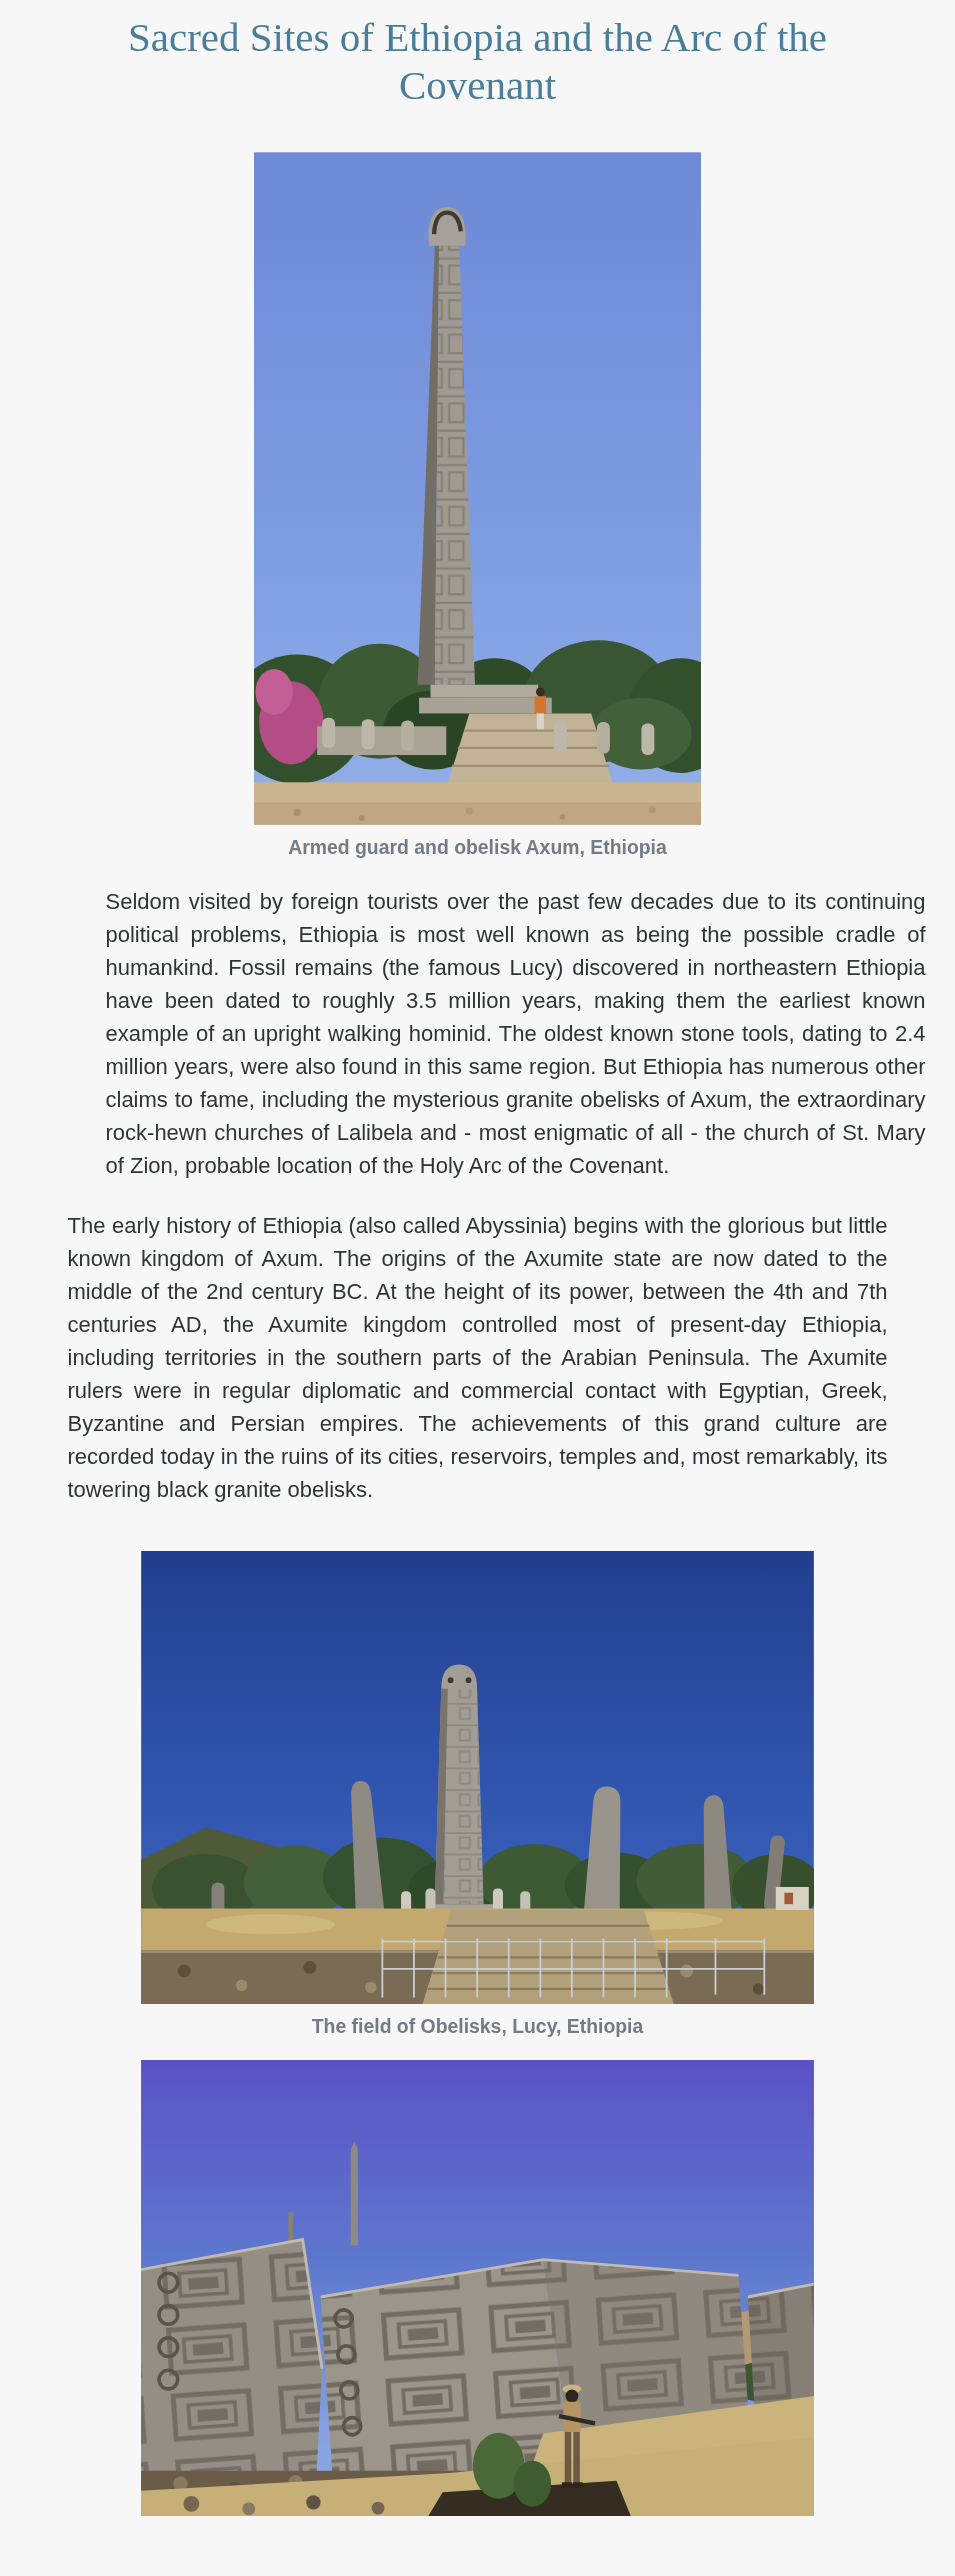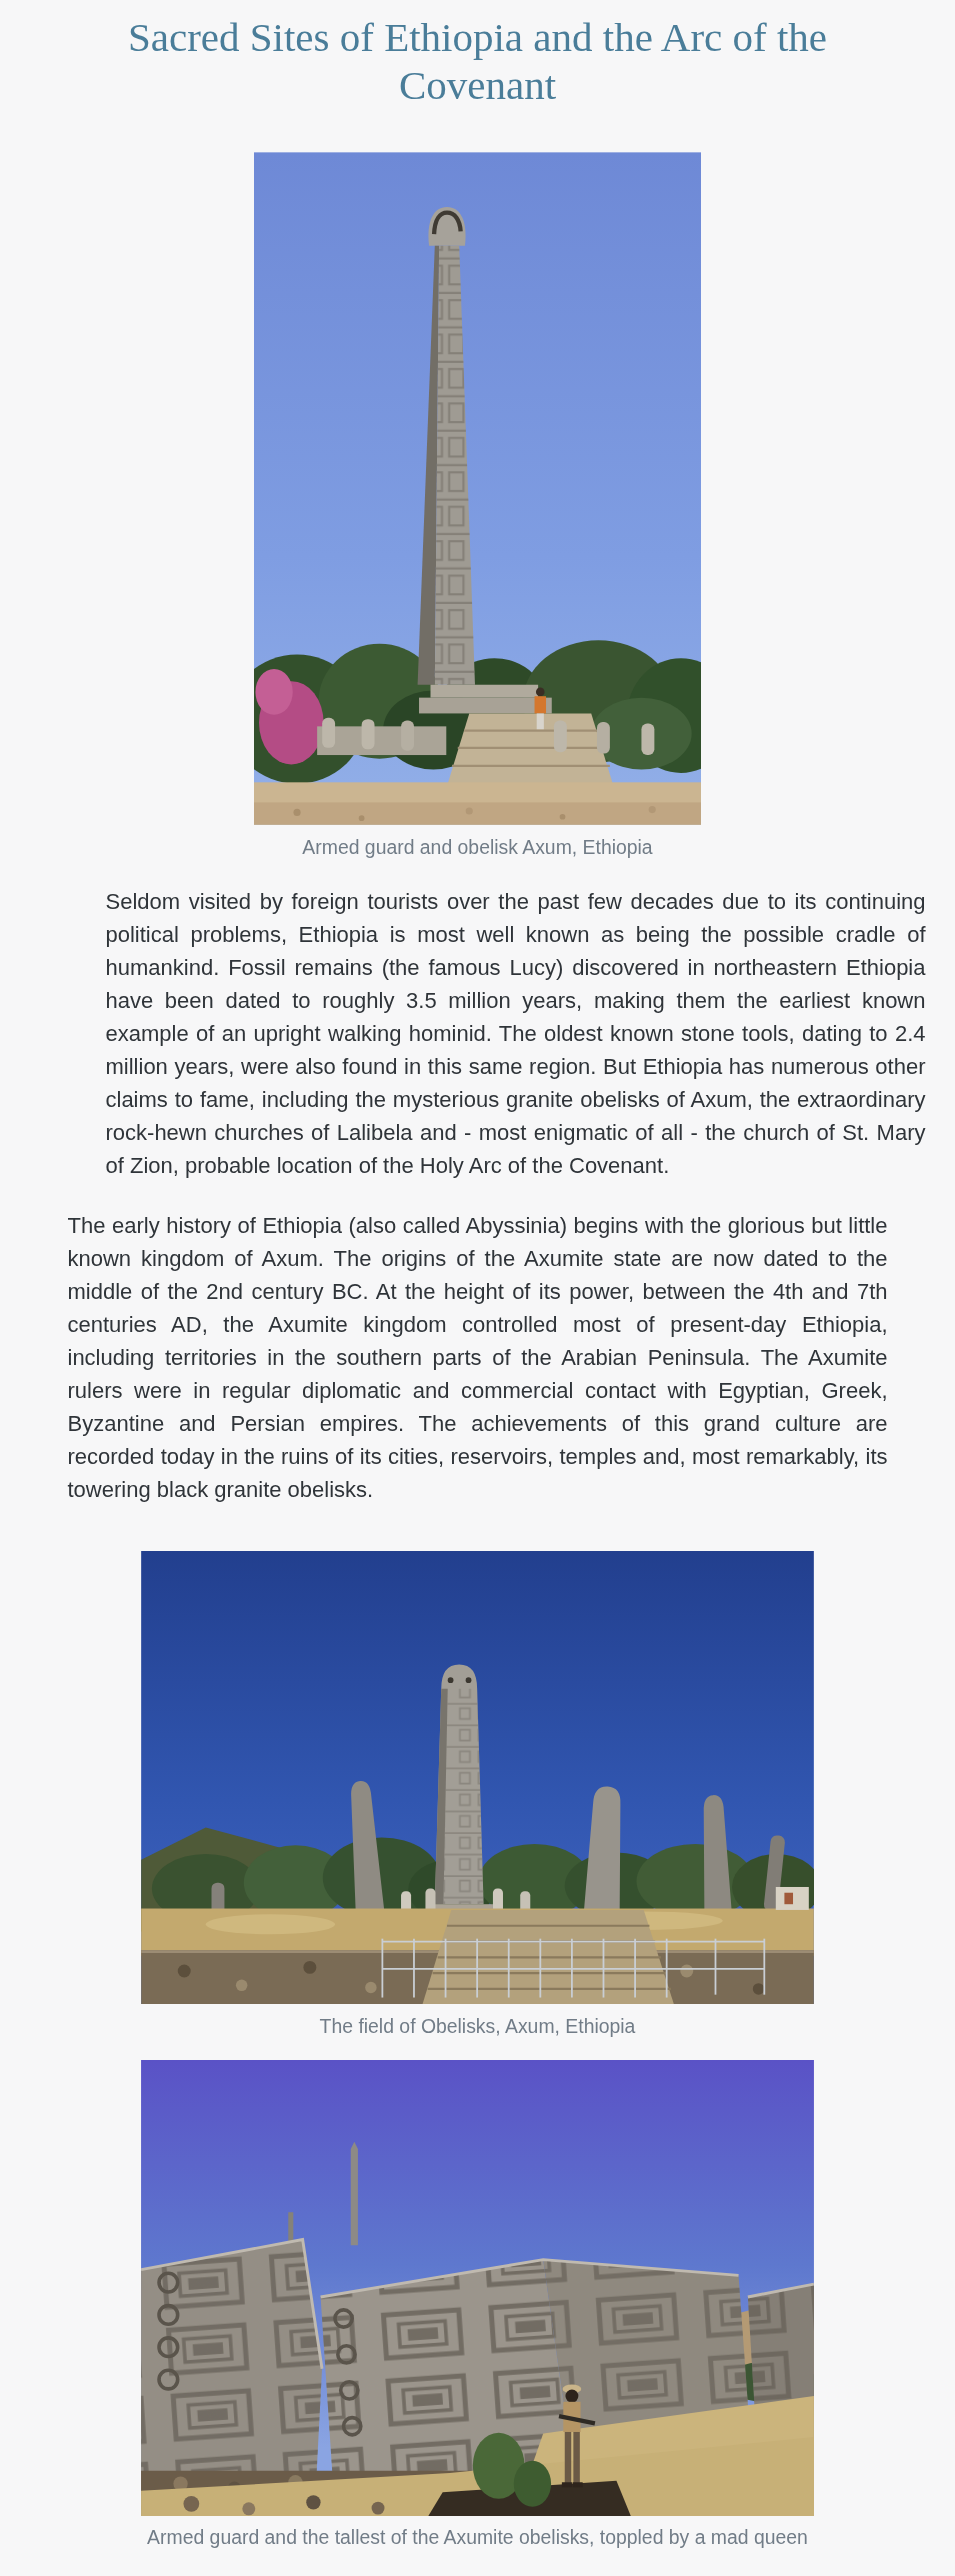--- a/index.html
+++ b/index.html
@@ -41,20 +41,21 @@
   }
   .photo svg { display: block; }
   .photo-1 { width: 447px; height: 673px; }
   .photo-2 { width: 673px; height: 453px; }
   .photo-3 { width: 673px; height: 456px; }
   figcaption {
     margin-top: 10.8px;
     text-align: center;
     font-size: 19.4px;
     color: #717c87;
+    font-weight: bold;
   }
   p.body-para {
     width: 820px;
     margin: 27px auto 0 auto;
     font-size: 22px;
     line-height: 33px;
     color: #2f3439;
     text-align: justify;
   }
   p.body-para.first { margin-top: 26px; margin-left: 44px; }
@@ -241,21 +242,21 @@
           <line x1="644" y1="540" x2="644" y2="622"></line>
           <line x1="688" y1="540" x2="688" y2="622"></line>
           <line x1="732" y1="540" x2="732" y2="622"></line>
           <line x1="800" y1="540" x2="800" y2="618"></line>
           <line x1="868" y1="540" x2="868" y2="618"></line>
           <line x1="336" y1="544" x2="868" y2="544"></line>
           <line x1="336" y1="582" x2="868" y2="582"></line>
         </g>
       </svg>
     </div>
-    <figcaption>The field of Obelisks, Axum, Ethiopia</figcaption>
+    <figcaption>The field of Obelisks, Lucy, Ethiopia</figcaption>
   </figure>
 
   <figure class="figure-3">
     <div class="photo photo-3">
       <svg width="673" height="456" viewBox="0 0 937 635" xmlns="http://www.w3.org/2000/svg">
         <defs>
           <linearGradient id="p3-sky" x1="0" y1="0" x2="0" y2="1">
             <stop offset="0" stop-color="#5a52c6"></stop>
             <stop offset="0.45" stop-color="#5e78ce"></stop>
             <stop offset="0.85" stop-color="#8aa4e2"></stop>
@@ -341,17 +342,16 @@
           <circle cx="600" cy="468" r="9" fill="#2e241c"></circle>
           <rect x="588" y="476" width="24" height="42" fill="#b59564"></rect>
           <line x1="582" y1="496" x2="632" y2="506" stroke="#2e2a24" stroke-width="6"></line>
           <rect x="590" y="518" width="9" height="72" fill="#6b5a46"></rect>
           <rect x="602" y="518" width="9" height="72" fill="#6b5a46"></rect>
           <rect x="586" y="588" width="14" height="7" fill="#2e241c"></rect>
           <rect x="601" y="588" width="14" height="7" fill="#2e241c"></rect>
         </g>
       </svg>
     </div>
-    <figcaption>Armed guard and the tallest of the Axumite obelisks, toppled by a mad queen</figcaption>
   </figure>
 
 </div>
 
 
 </body></html>

